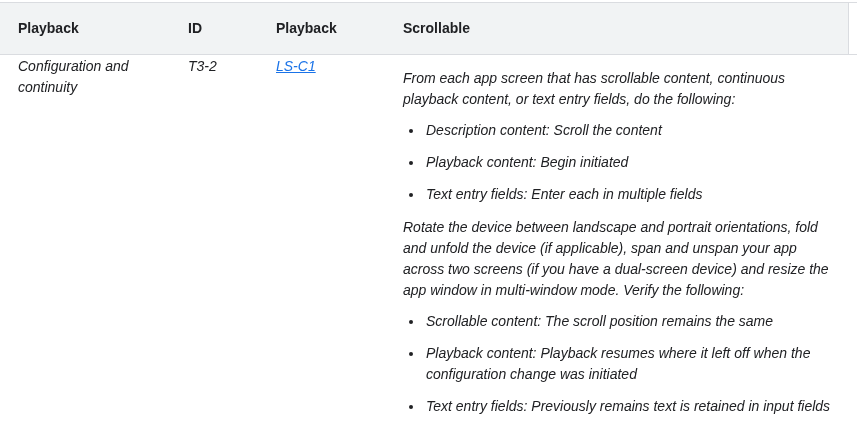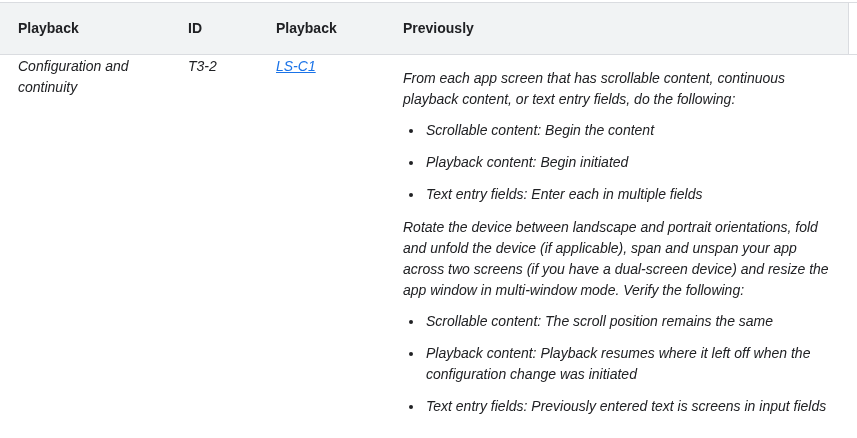--- a/index.html
+++ b/index.html
@@ -69,39 +69,39 @@
     <col style="width:172px">
     <col style="width:88px">
     <col style="width:127px">
     <col style="width:470px">
   </colgroup>
   <thead>
     <tr>
       <th class="col-category">Playback</th>
       <th class="col-id">ID</th>
       <th class="col-feature">Playback</th>
-      <th class="col-description">Previously</th>
+      <th class="col-description">Scrollable</th>
     </tr>
   </thead>
   <tbody>
     <tr>
       <td class="cell-category">Configuration and continuity</td>
       <td class="cell-id">T3-2</td>
       <td class="cell-feature">
         <a class="feature-link" href="#">LS-C1</a>
       </td>
       <td class="cell-description">
         <p>From each app screen that has scrollable content, continuous playback content, or text entry fields, do the following:</p>
         <ul>
-          <li>Scrollable content: Begin the content</li>
+          <li>Description content: Scroll the content</li>
           <li>Playback content: Begin initiated</li>
           <li>Text entry fields: Enter each in multiple fields</li>
         </ul>
         <p>Rotate the device between landscape and portrait orientations, fold and unfold the device (if applicable), span and unspan your app across two screens (if you have a dual-screen device) and resize the app window in multi-window mode. Verify the following:</p>
         <ul>
           <li>Scrollable content: The scroll position remains the same</li>
           <li>Playback content: Playback resumes where it left off when the configuration change was initiated</li>
-          <li>Text entry fields: Previously entered text is screens in input fields</li>
+          <li>Text entry fields: Previously remains text is retained in input fields</li>
         </ul>
       </td>
     </tr>
   </tbody>
 </table>
 
 </body></html>

